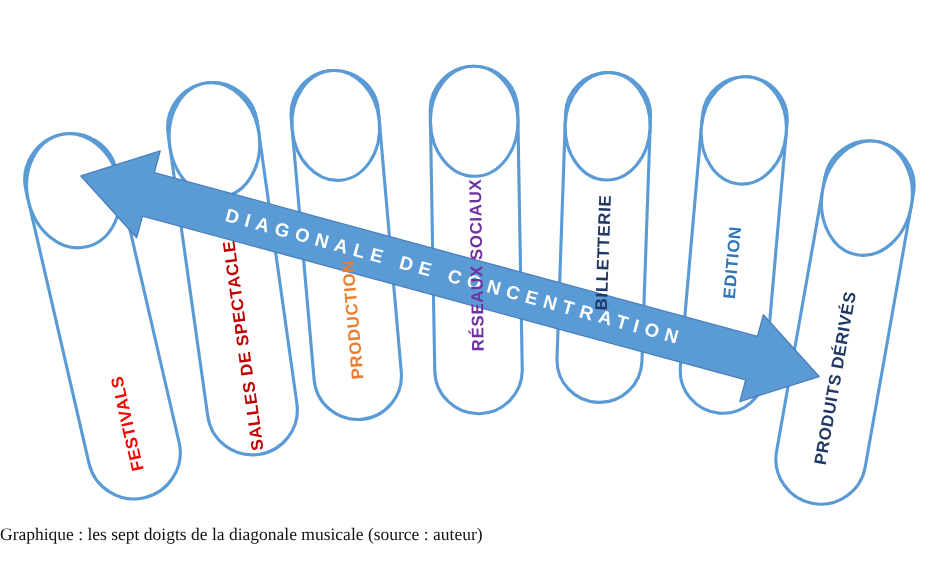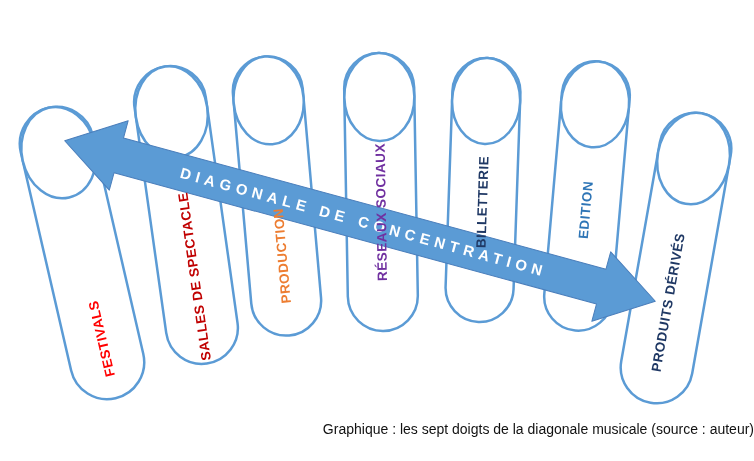--- a/index.html
+++ b/index.html
@@ -37,23 +37,24 @@
     font-family: "Liberation Sans", sans-serif;
     font-weight: bold;
     font-size: 15px;
     letter-spacing: 5px;
   }
   .caption {
     position: absolute;
     left: 0;
     right: 0;
     top: 421px;
-    text-align: right;
+    text-align: left;
     font-size: 14px;
     color: #111111;
+    font-family: Liberation Serif, serif;
   }
 </style>
 </head>
 <body>
 
 <div class="figure">
   <svg width="754" height="415" viewBox="0 0 754 415" xmlns="http://www.w3.org/2000/svg">
 
     <g transform="translate(82 253) rotate(-13)">
       <rect class="finger-body" x="-37" y="-149" width="74" height="298" rx="37" ry="37" stroke="#5B9BD5"></rect>

